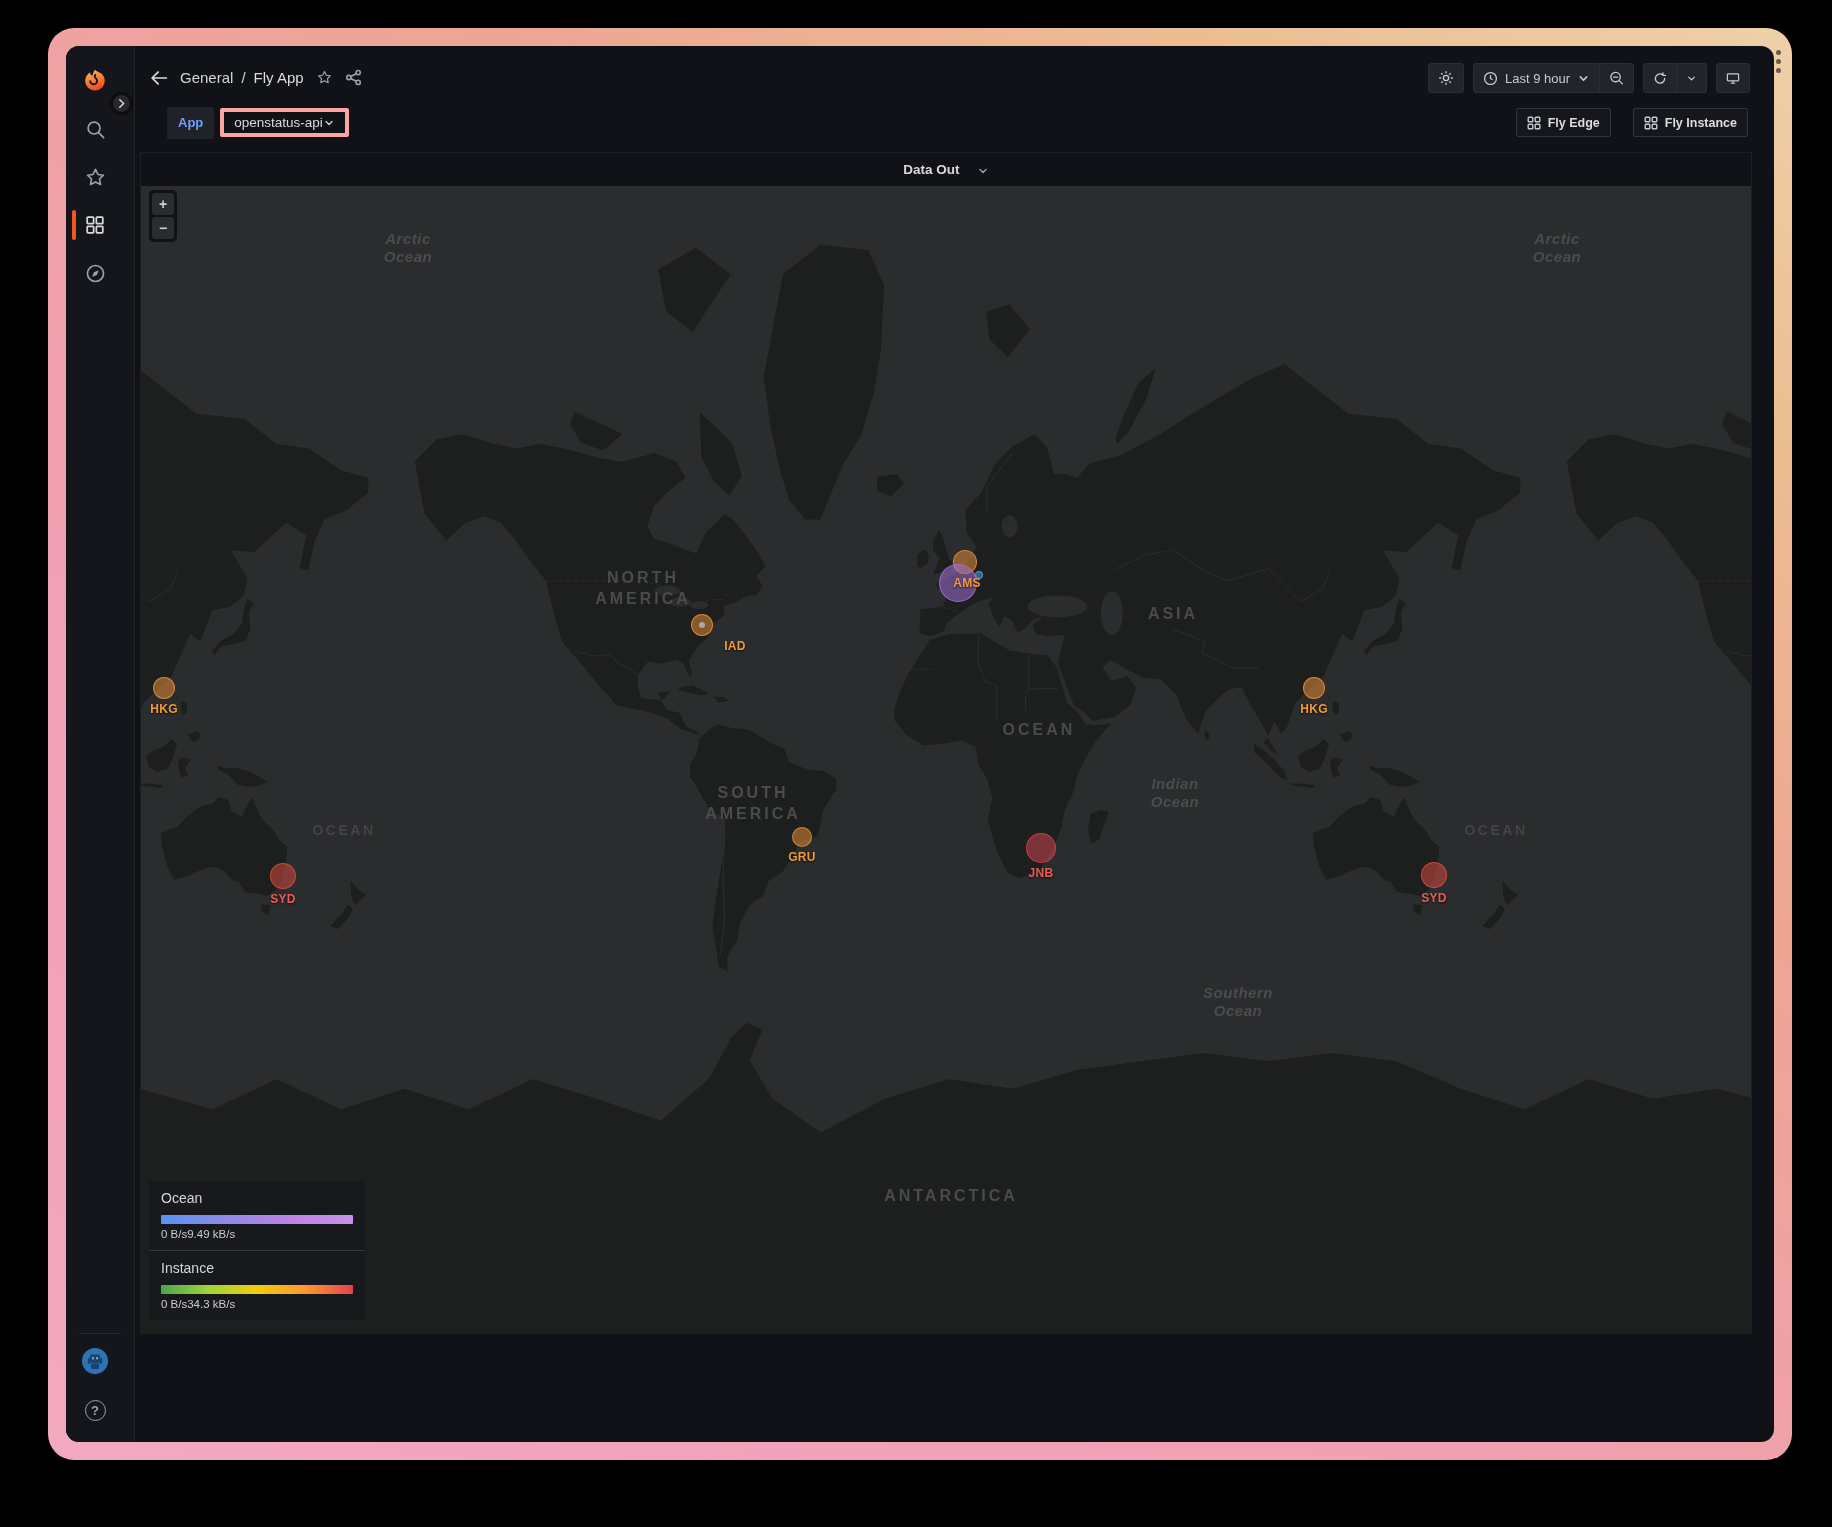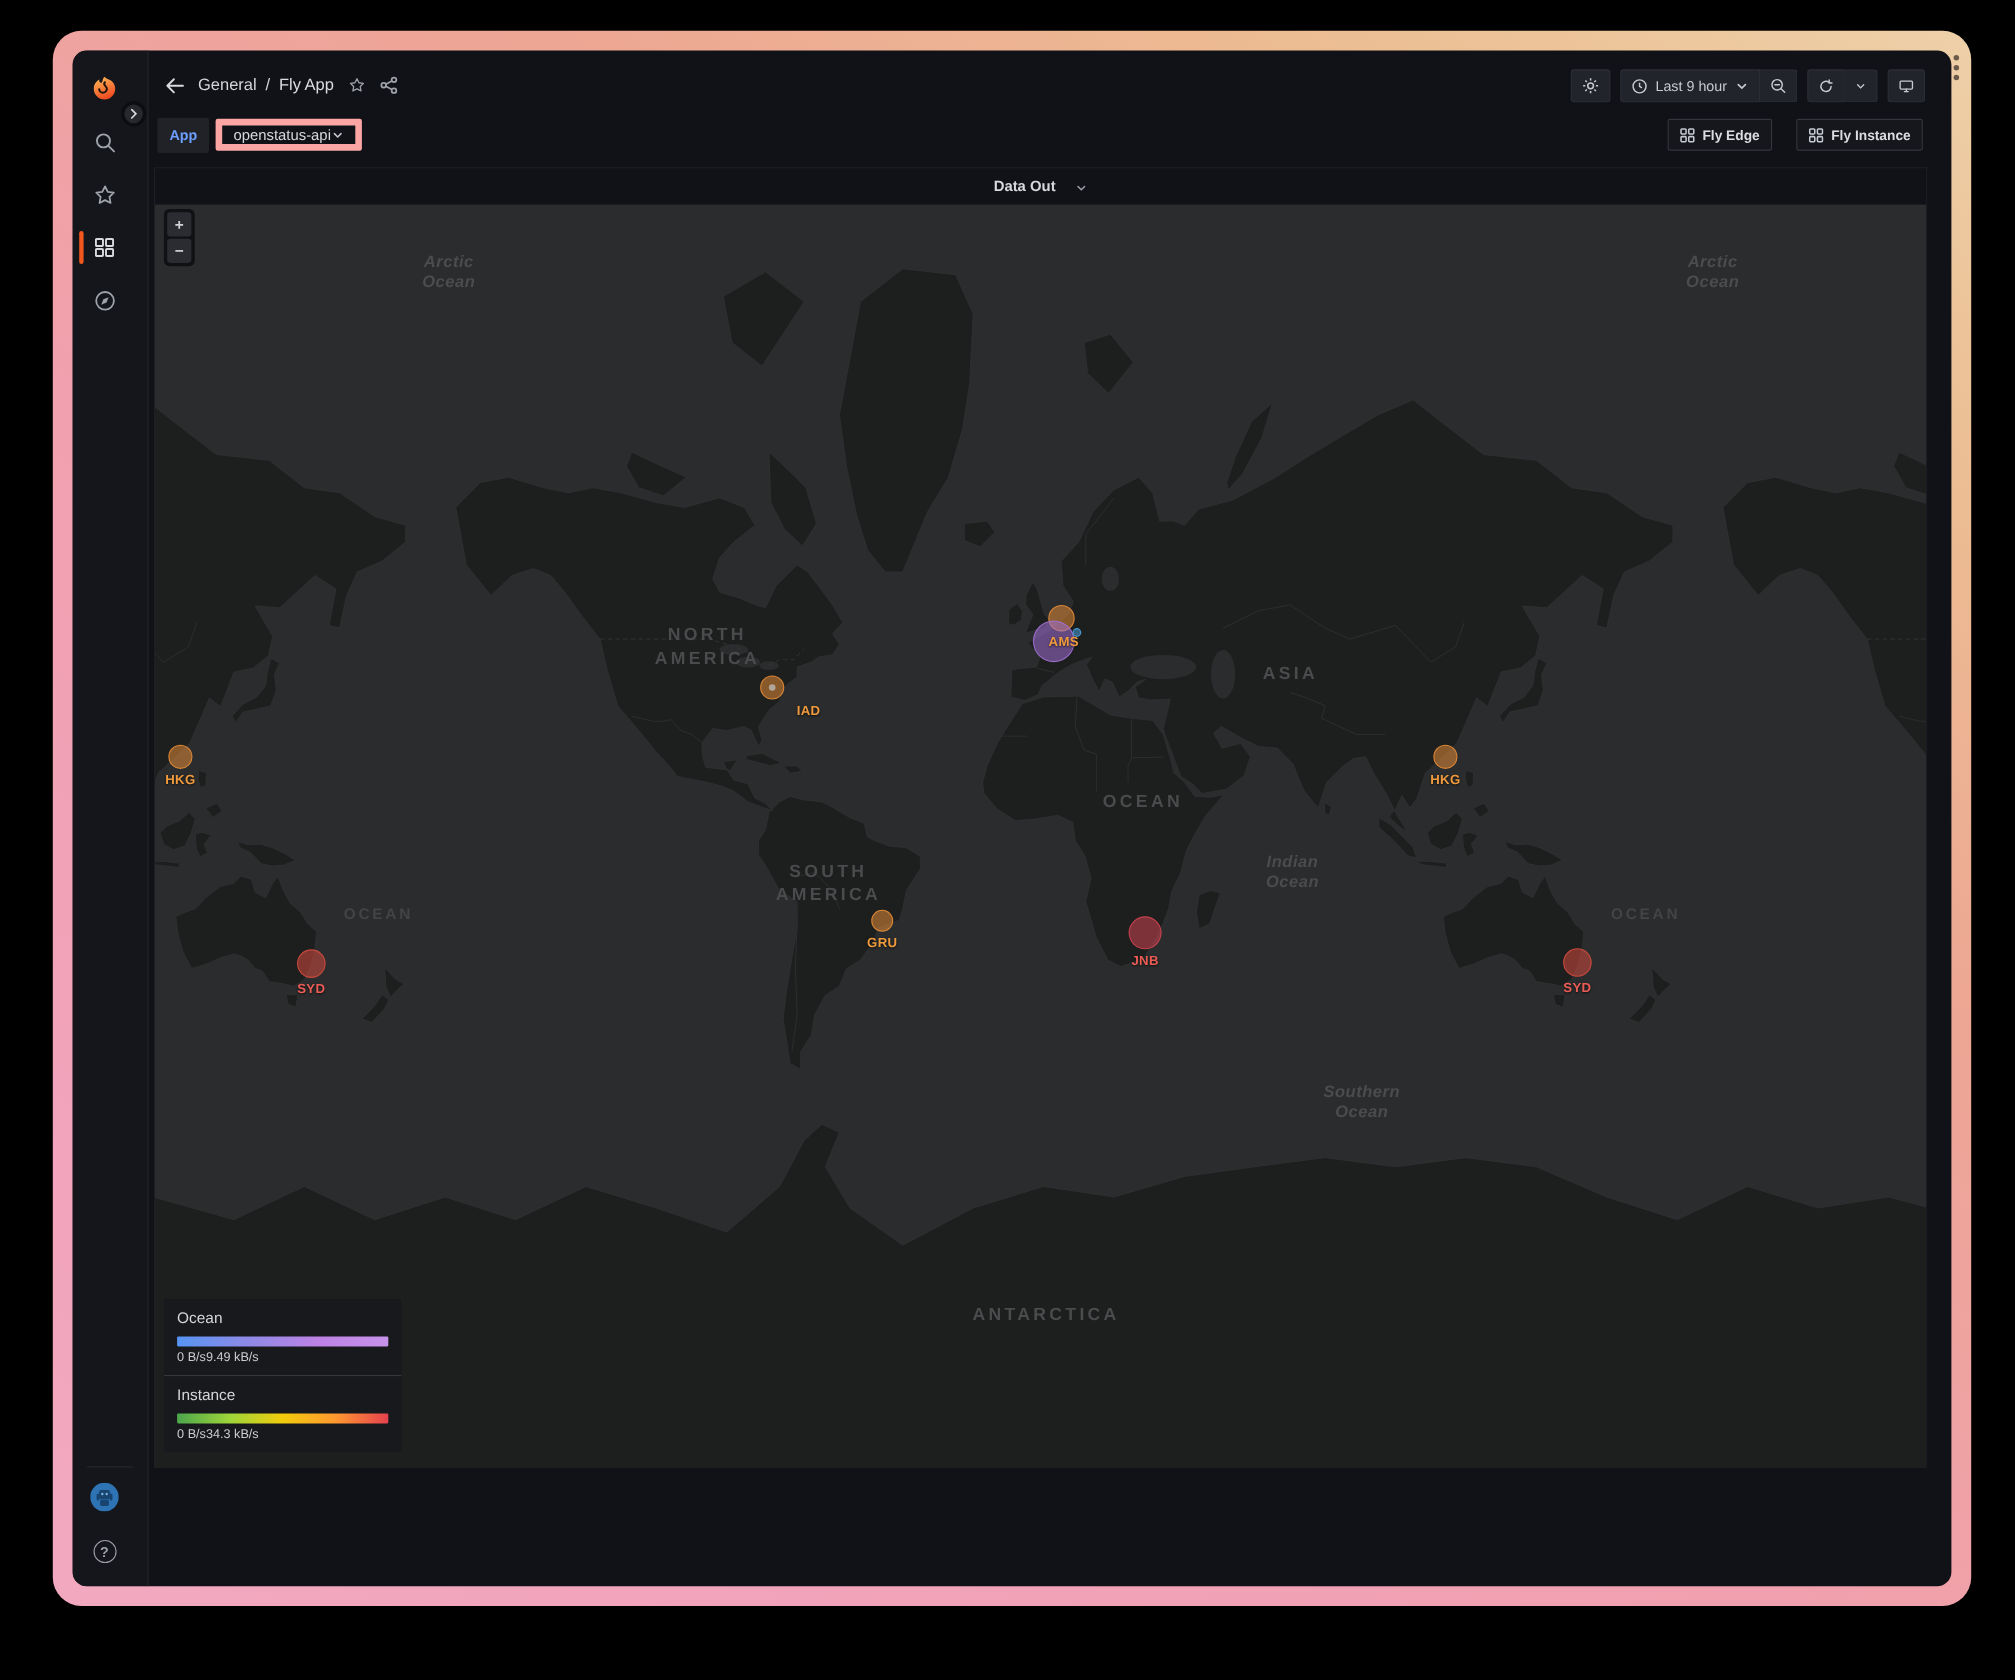--- a/index.html
+++ b/index.html
@@ -31,22 +31,22 @@
   .toolbar{position:absolute;right:24px;top:17px;display:flex;align-items:stretch;gap:9px;height:30px;}
   .tbtn{display:flex;align-items:center;justify-content:center;background:#22242b;border:1px solid #2c2e35;border-radius:3px;
         color:#c7cbd1;font-size:13px;font-weight:500;gap:7px;padding:0 9px;cursor:pointer;}
   .tgroup{display:flex;align-items:stretch;}
   .tgroup .tbtn{border-radius:0;}
   .tgroup .tbtn:first-child{border-radius:3px 0 0 3px;}
   .tgroup .tbtn:last-child{border-radius:0 3px 3px 0;border-left:none;}
 
   
   .var-row{position:absolute;left:77px;top:62px;display:flex;align-items:center;gap:6px;height:29px;}
-  .var-chip{background:#202228;border-radius:2px;padding:16px 11px;display:flex;align-items:center;height:29px;font-size:13px;font-weight:600;}
-  .var-dd{background:#111217;border:6px solid #fca5a5;border-radius:2px;height:29px;display:flex;align-items:center;gap:0;
+  .var-chip{background:#202228;border-radius:2px;padding:16px 11px;display:flex;align-items:center;height:29px;font-size:13px;font-weight:600;margin-left:24px;}
+  .var-dd{background:#111217;border:4px solid #fca5a5;border-radius:2px;height:29px;display:flex;align-items:center;gap:0;
           padding:0 10px;font-size:13.5px;color:#d8d9dc;cursor:pointer;}
   .links-row{position:absolute;right:26px;top:62px;display:flex;gap:22px;height:29px;padding-left:43px;}
   .link-btn{display:flex;align-items:center;gap:7px;background:#16171c;border:1px solid #33353c;border-radius:2px;
             padding:0 10px;font-size:12.5px;font-weight:700;color:#dcdde1;cursor:pointer;}
   .link-btn svg{color:#c7cbd1;}
 
   
   .panel{position:absolute;left:74px;top:106px;width:1612px;height:1182px;border:1px solid #1d1f24;background:#111217;}
   .panel-header{position:relative;height:33px;display:flex;align-items:center;justify-content:center;gap:17px;cursor:pointer;}
   .panel-title{font-size:13.5px;font-weight:600;color:#d8d9dc;}

